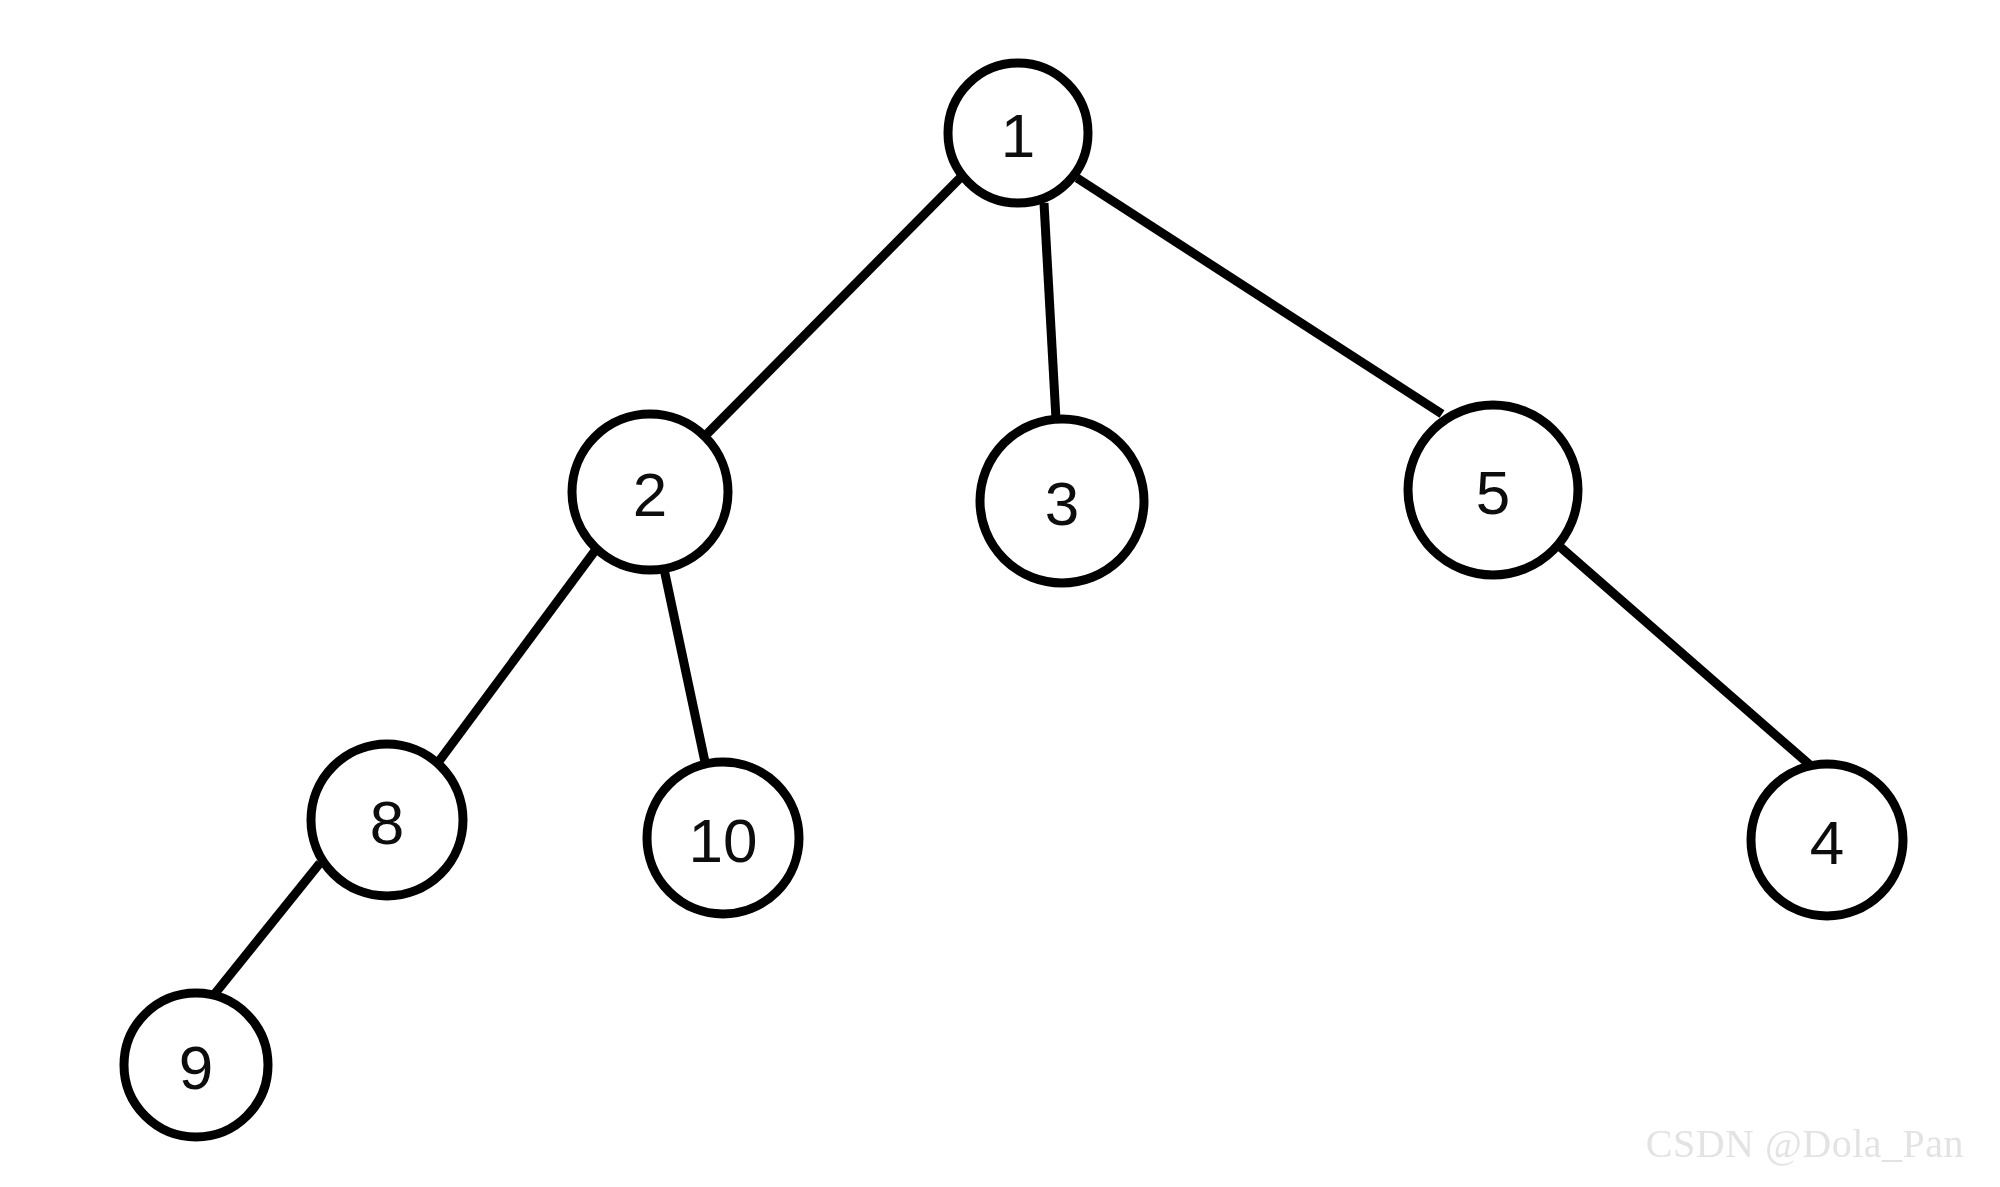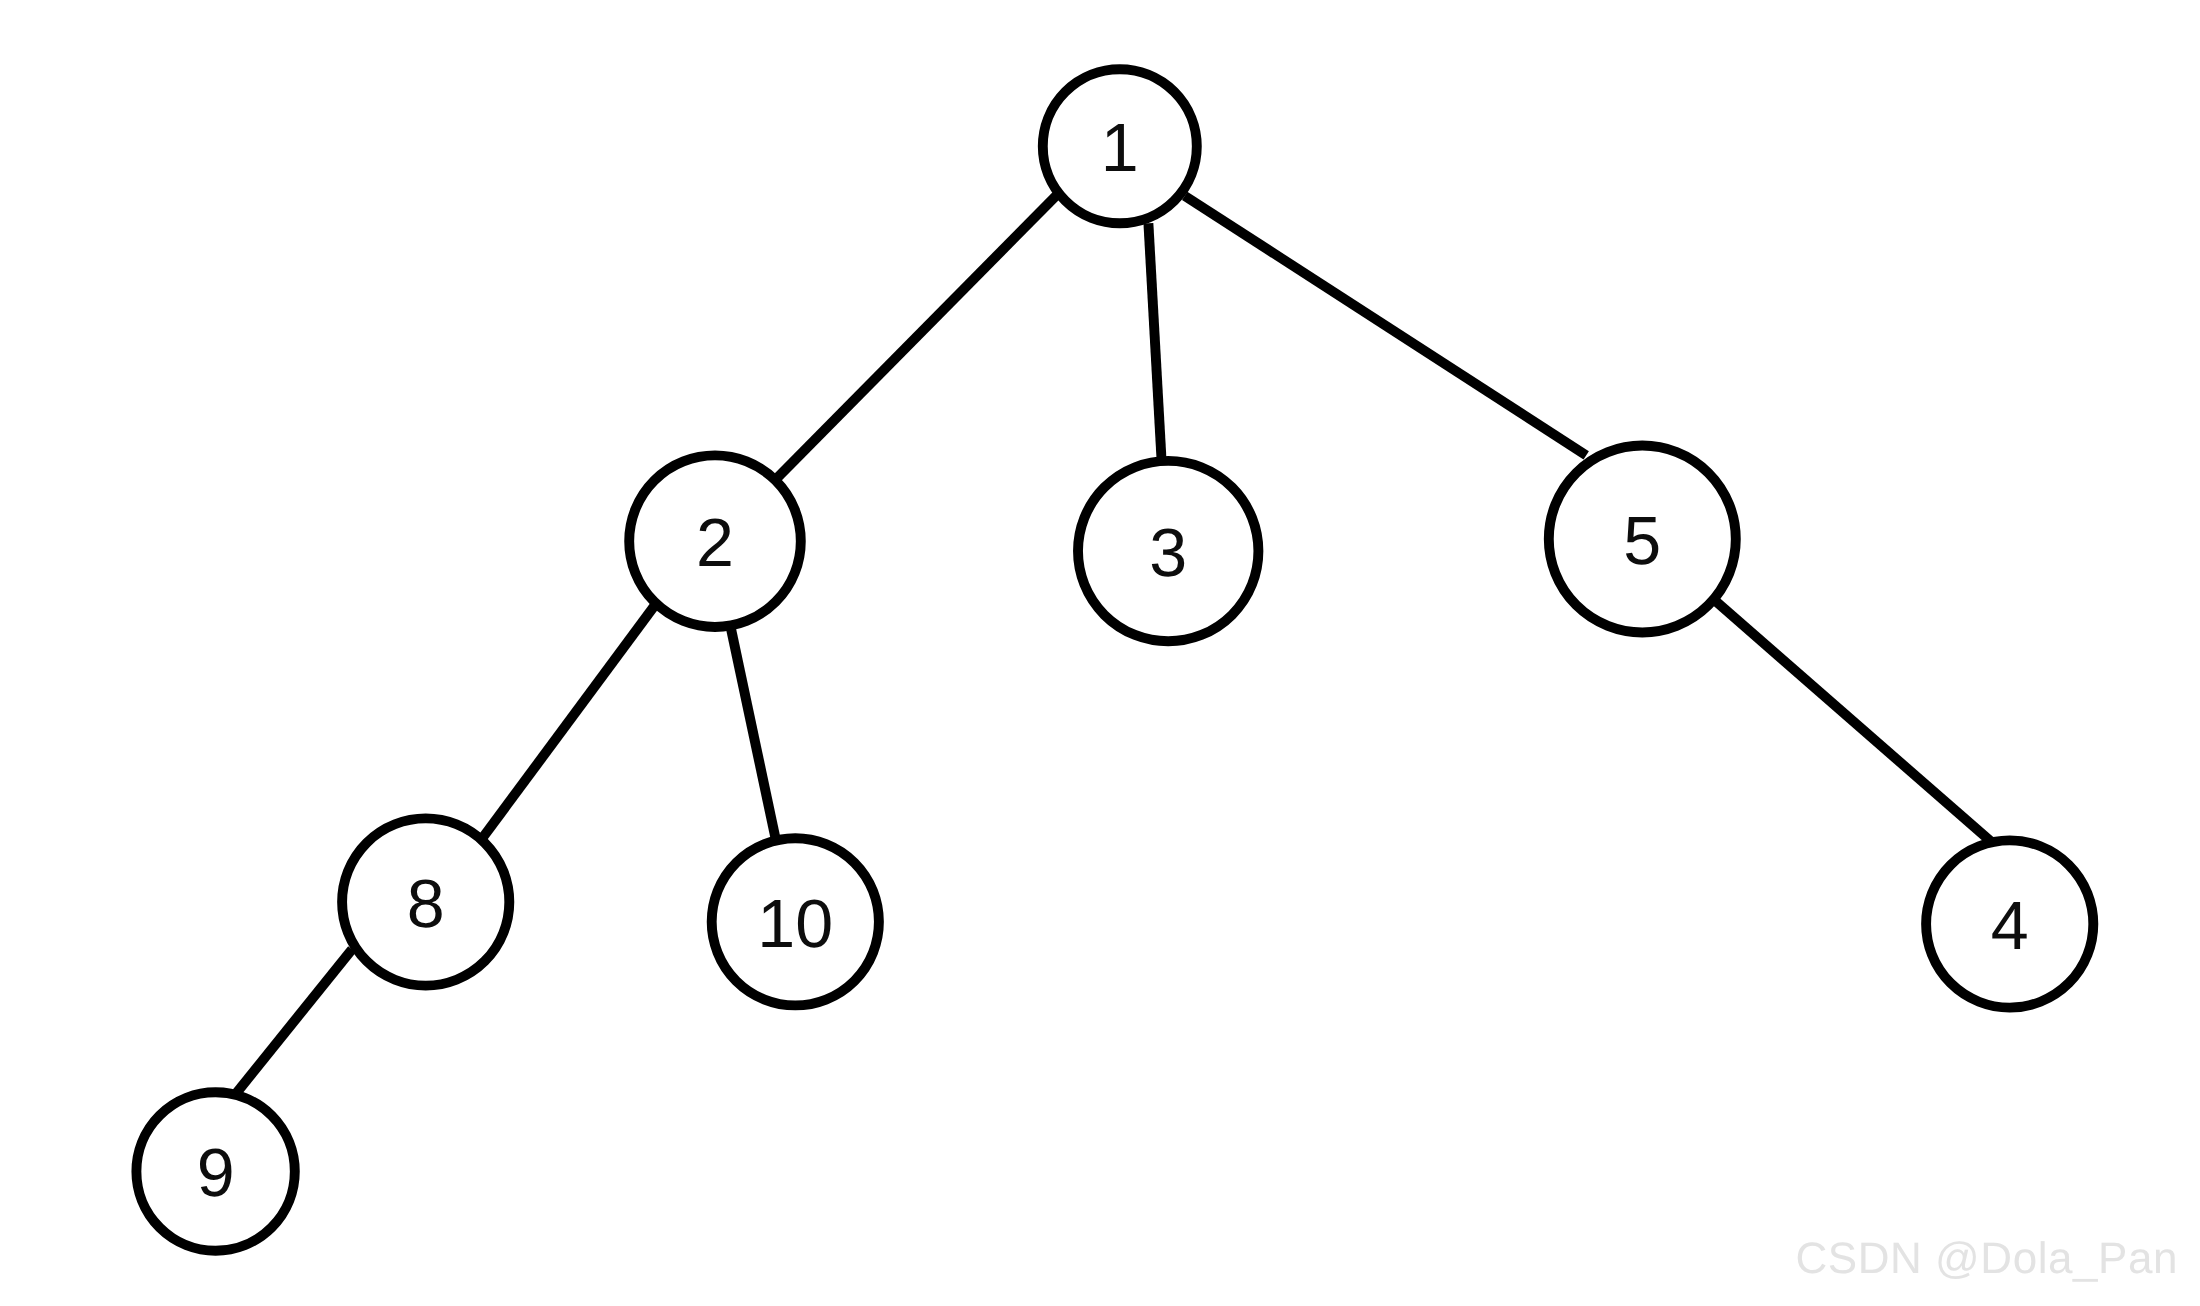--- a/index.html
+++ b/index.html
@@ -39,23 +39,23 @@
   .node-label {
     font-family: "Liberation Sans", sans-serif;
     fill: #0d0d0d;
     text-anchor: middle;
     dominant-baseline: central;
     font-size: 62px;
     font-weight: 400;
   }
   .watermark-text {
     position: absolute;
-    right: 20px;
+    right: 36px;
     bottom: 20px;
-    font-family: Liberation Sans, sans-serif;
+    font-family: Liberation Serif, serif;
     font-size: 40px;
     color: #e3e3e3;
     letter-spacing: 0.5px;
     white-space: nowrap;
     user-select: none;
   }
 </style>
 </head>
 <body>
 

